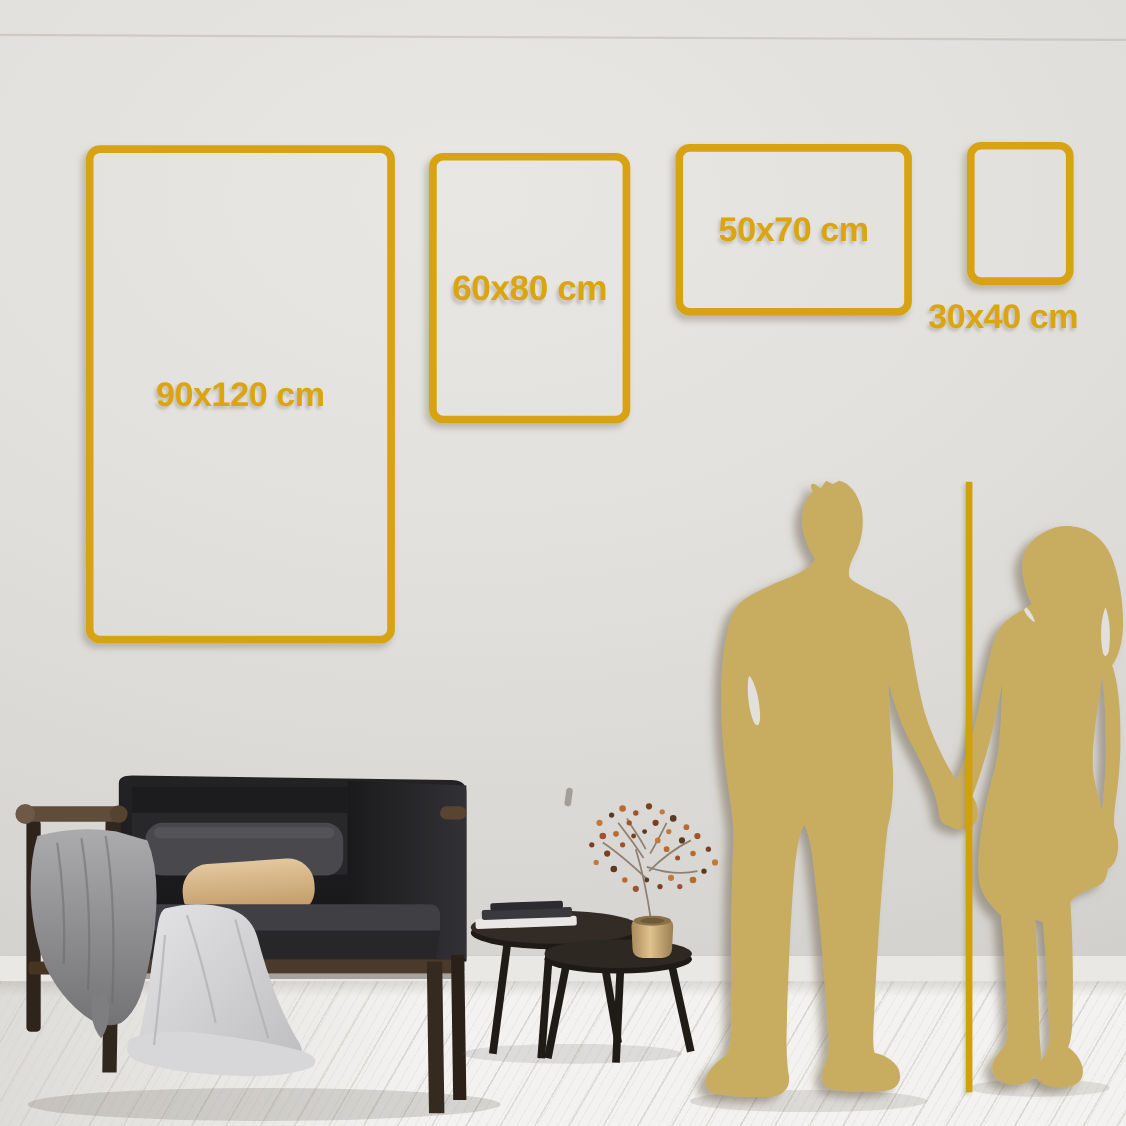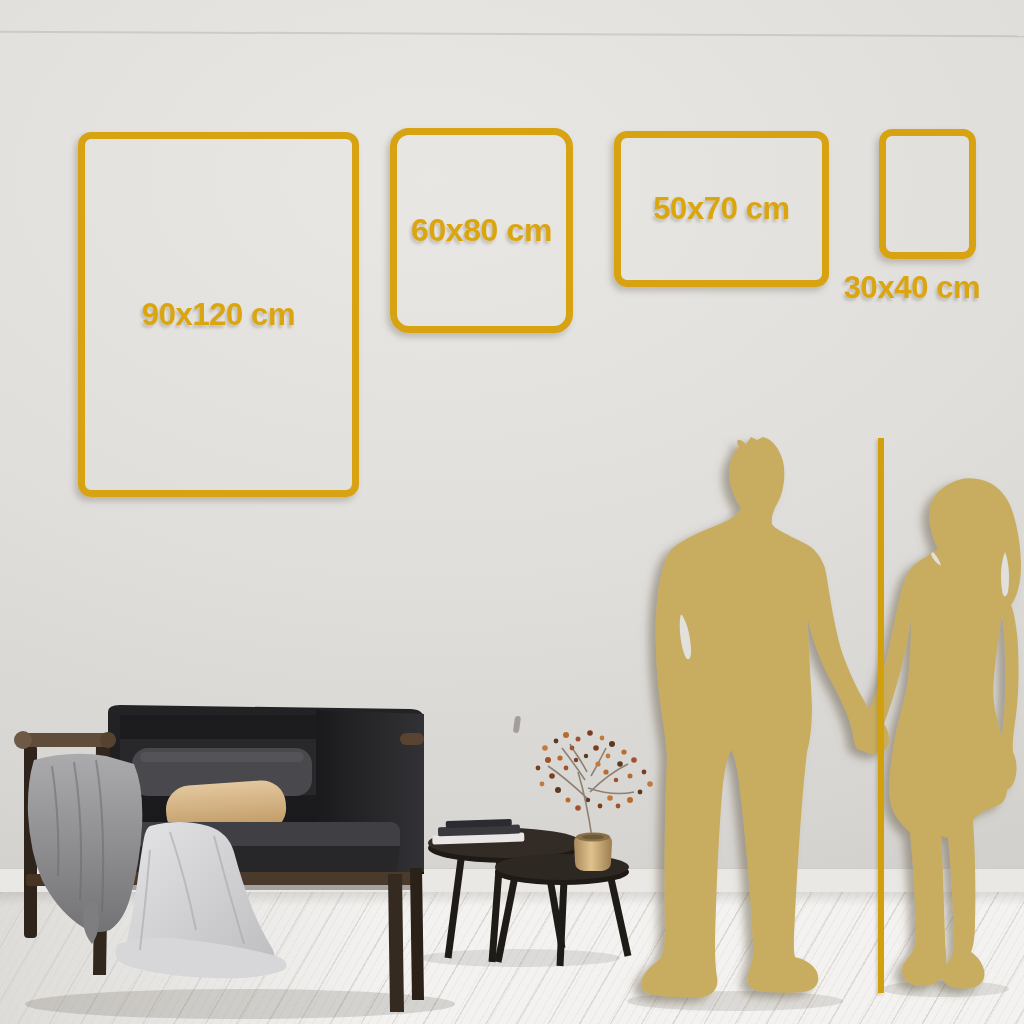--- a/index.html
+++ b/index.html
@@ -19,22 +19,22 @@
     background:
       linear-gradient(to right, rgba(205,202,198,0.55), rgba(255,255,255,0) 38%),
       repeating-linear-gradient(120deg, rgba(122,115,106,0.17) 0 1.5px, rgba(255,255,255,0) 1.5px 27px),
       repeating-linear-gradient(120deg, rgba(122,115,106,0.07) 0 1px, rgba(255,255,255,0) 1px 8px),
       #F3F2F0;}
   .floor::before{content:"";position:absolute;left:0;top:0;width:100%;height:14px;
     background:linear-gradient(to bottom, rgba(135,128,120,0.22), rgba(255,255,255,0));}
   
   .pframe{position:absolute;box-sizing:border-box;border:7px solid var(--gold);border-radius:13px;
     box-shadow:-3px 4px 6px rgba(112,104,90,0.35);display:flex;align-items:center;justify-content:center;margin-left:16px;}
-  .f1{left:62px;top:132px;width:281px;height:365px;}
-  .f2{left:374px;top:128px;width:183px;height:205px;border-radius:19px;}
+  .f1{left:62px;top:132px;width:281px;height:453px;}
+  .f2{left:374px;top:139px;width:183px;height:246px;}
   .f3{left:598px;top:131px;width:215px;height:156px;}
   .f4{left:863px;top:129px;width:97px;height:130px;}
   .plabel{color:var(--gold-text);font-weight:700;font-size:31px;letter-spacing:-0.4px;white-space:nowrap;
     text-shadow:-2px 3px 3px rgba(112,102,86,0.30);}
   .f2 .plabel{font-size:32px;}
   .label-below{position:absolute;left:832px;top:270px;width:160px;text-align:center;}
   .height-label{position:absolute;left:807px;top:401px;width:140px;text-align:center;font-size:30px;}
   .height-line{position:absolute;left:878px;top:438px;width:6px;height:555px;background:#D29F0D;z-index:30;
     box-shadow:-2px 2px 3px rgba(112,102,86,0.25);}
   

